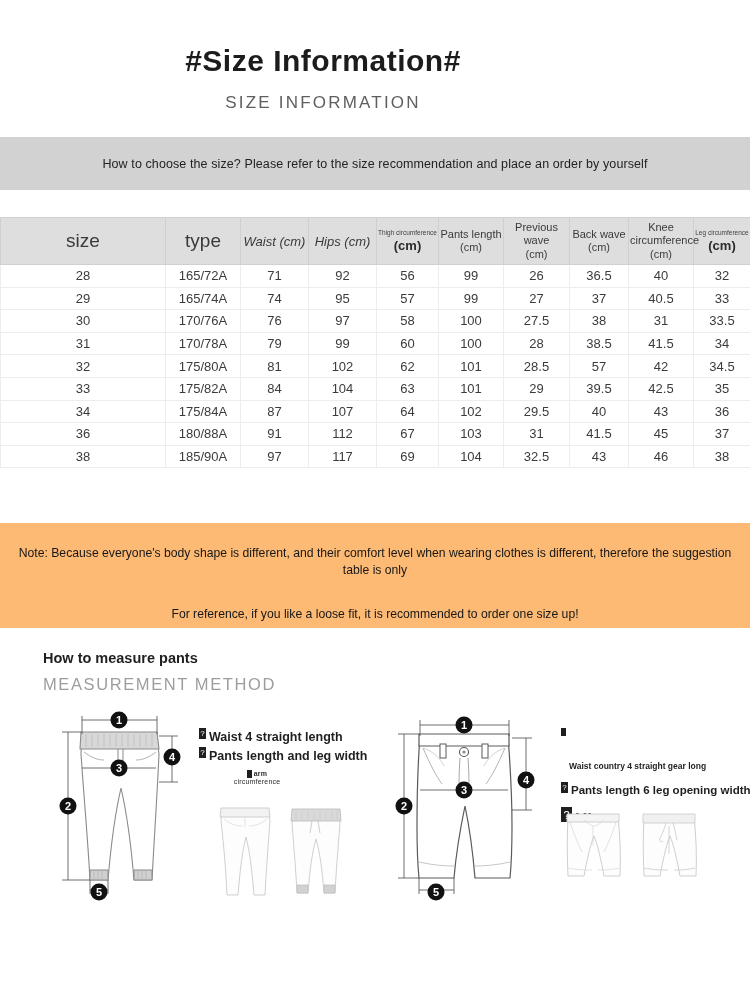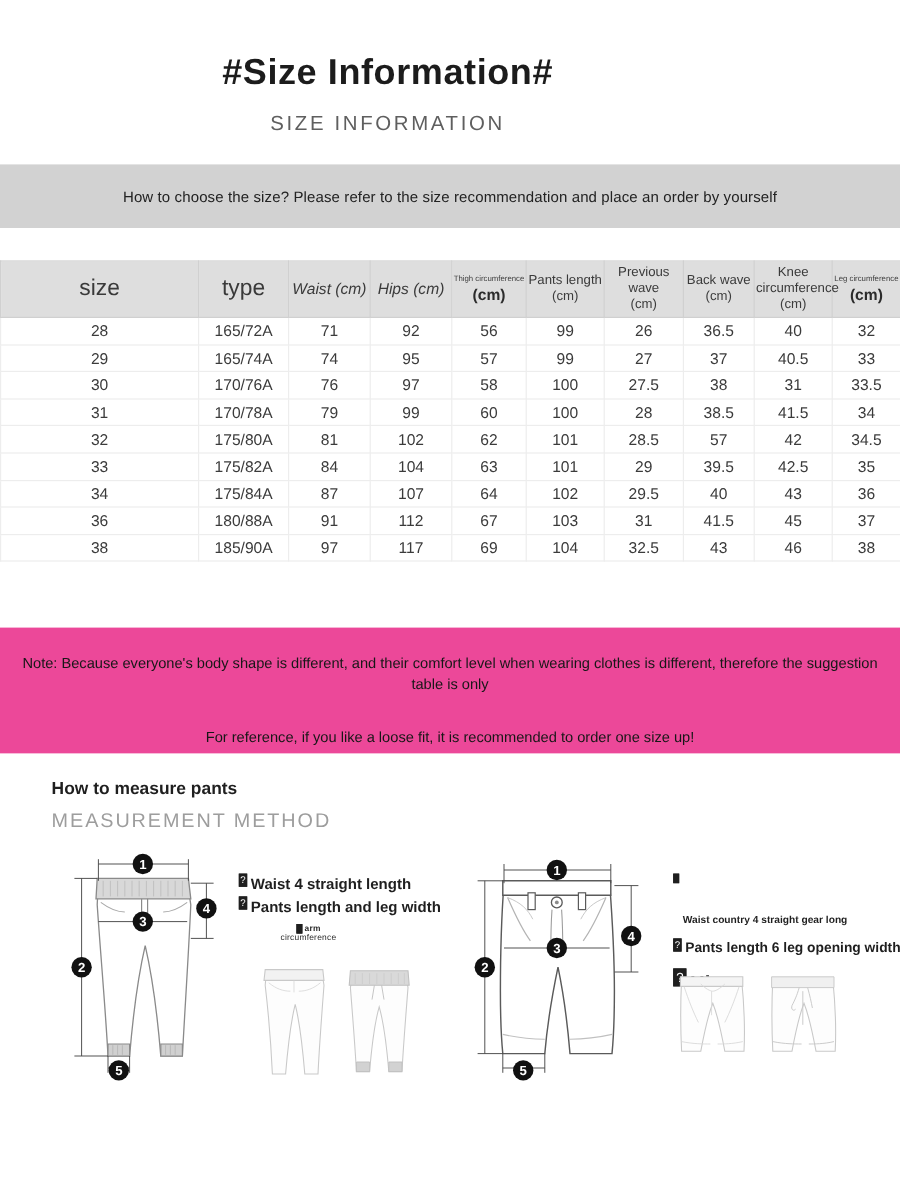--- a/index.html
+++ b/index.html
@@ -84,21 +84,21 @@
   .th-tiny  { font-size: 6.5px; color: #3d3d3d; display: block; line-height: 1.35; }
   .th-unit-bold { font-size: 13px; font-weight: bold; color: #2b2b2b; display: block; }
   .th-unit  { font-size: 11px; color: #3d3d3d; display: block; }
   .th-l1    { font-size: 11px; color: #3a3a3a; display: block; line-height: 1.25; }
 
   
   .note-band {
     position: absolute;
     left: 0; top: 523px;
     width: 750px; height: 105px;
-    background: #ec4899;
+    background: #fdba74;
     padding: 22px 14px 16px 14px;
     text-align: center;
   }
   .note-line1 { font-size: 12.2px; color: #171717; line-height: 1.4; }
   .note-line2 { font-size: 12.2px; color: #171717; margin-top: 28px; }
 
   
   .measure-section { position: absolute; left: 0; top: 628px; width: 750px; height: 363px; background: #fff; }
   .measure-head { padding: 22px 4px 0 43px; }
   .measure-title { font-size: 14.5px; font-weight: bold; color: #1f1f1f; }

